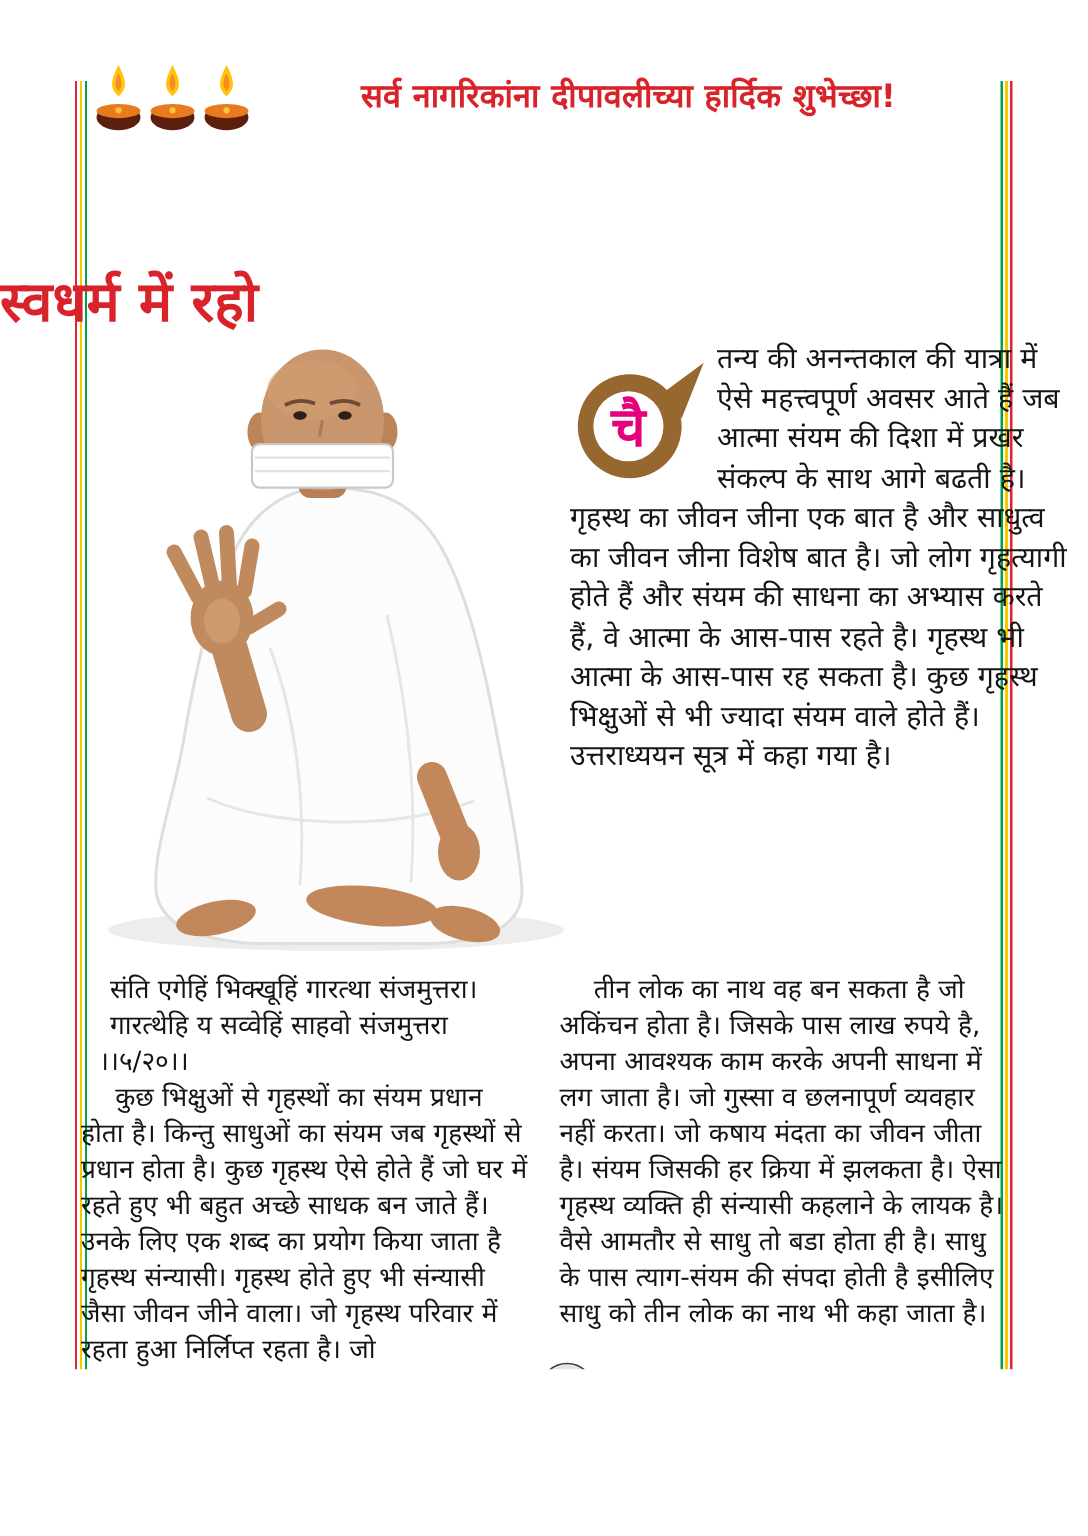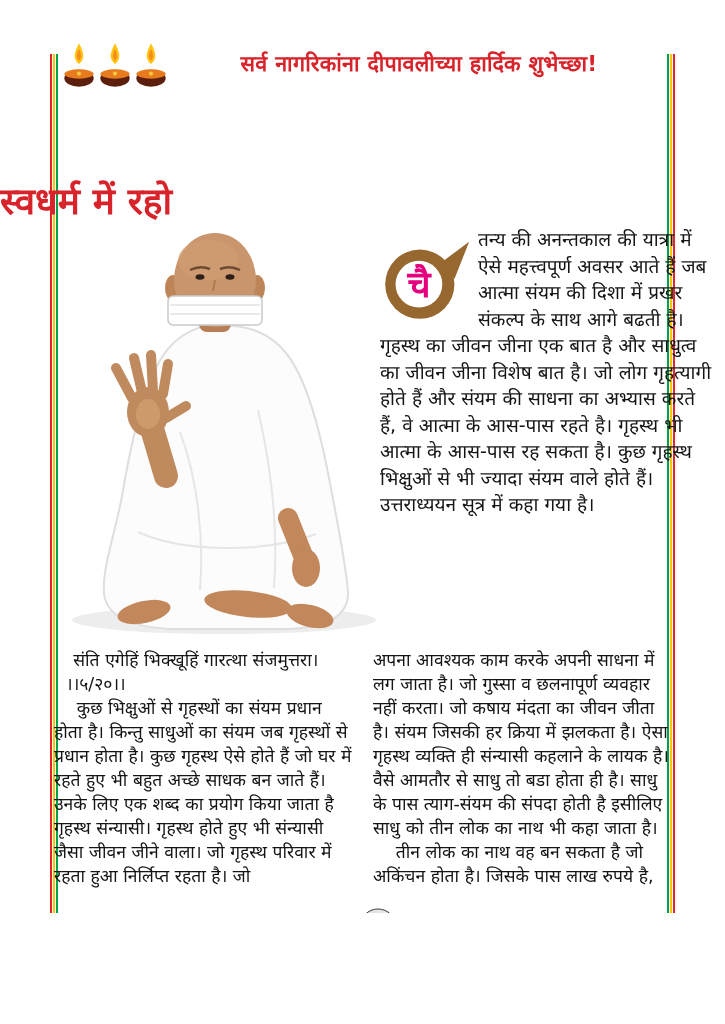--- a/index.html
+++ b/index.html
@@ -163,27 +163,28 @@
       <circle cx="45" cy="56" r="27" fill="#ffffff"></circle>
       <text x="45" y="71" text-anchor="middle" font-size="42" font-weight="bold" fill="#e5007d">चै</text>
     </svg>
     <span>तन्य की अनन्तकाल की यात्रा में ऐसे महत्त्वपूर्ण अवसर आते हैं जब आत्मा संयम की दिशा में प्रखर संकल्प के साथ आगे बढती है। गृहस्थ का जीवन जीना एक बात है और साधुत्व का जीवन जीना विशेष बात है। जो लोग गृहत्यागी होते हैं और संयम की साधना का अभ्यास करते हैं, वे आत्मा के आस-पास रहते है। गृहस्थ भी आत्मा के आस-पास रह सकता है। कुछ गृहस्थ भिक्षुओं से भी ज्यादा संयम वाले होते हैं। उत्तराध्ययन सूत्र में कहा गया है।</span>
   </div>
 
   <div class="columns">
     <div class="col">
       <div class="verse">
         <div class="vline">संति एगेहिं भिक्खूहिं गारत्था संजमुत्तरा।</div>
+        <div class="vline">गारत्थेहि य सव्वेहिं साहवो संजमुत्तरा</div>
         <div class="vref">।।५/२०।।</div>
       </div>
       <p class="para">कुछ भिक्षुओं से गृहस्थों का संयम प्रधान होता है। किन्तु साधुओं का संयम जब गृहस्थों से प्रधान होता है। कुछ गृहस्थ ऐसे होते हैं जो घर में रहते हुए भी बहुत अच्छे साधक बन जाते हैं। उनके लिए एक शब्द का प्रयोग किया जाता है गृहस्थ संन्यासी। गृहस्थ होते हुए भी संन्यासी जैसा जीवन जीने वाला। जो गृहस्थ परिवार में रहता हुआ निर्लिप्त रहता है। जो</p>
     </div>
     <div class="col">
+      <p class="para">तीन लोक का नाथ वह बन सकता है जो अकिंचन होता है। जिसके पास लाख रुपये है,</p>
       <p class="para noindent">अपना आवश्यक काम करके अपनी साधना में लग जाता है। जो गुस्सा व छलनापूर्ण व्यवहार नहीं करता। जो कषाय मंदता का जीवन जीता है। संयम जिसकी हर क्रिया में झलकता है। ऐसा गृहस्थ व्यक्ति ही संन्यासी कहलाने के लायक है। वैसे आमतौर से साधु तो बडा होता ही है। साधु के पास त्याग-संयम की संपदा होती है इसीलिए साधु को तीन लोक का नाथ भी कहा जाता है।</p>
-      <p class="para">तीन लोक का नाथ वह बन सकता है जो अकिंचन होता है। जिसके पास लाख रुपये है,</p>
     </div>
   </div>
 
   <div class="footer">
     <div class="footer-left">महाराष्ट्र जैन वार्ता</div>
     <div class="footer-band">
       <div class="stripe s-red"></div>
       <div class="stripe s-orange"></div>
       <div class="stripe s-yellow"></div>
       <div class="stripe s-green"></div>

